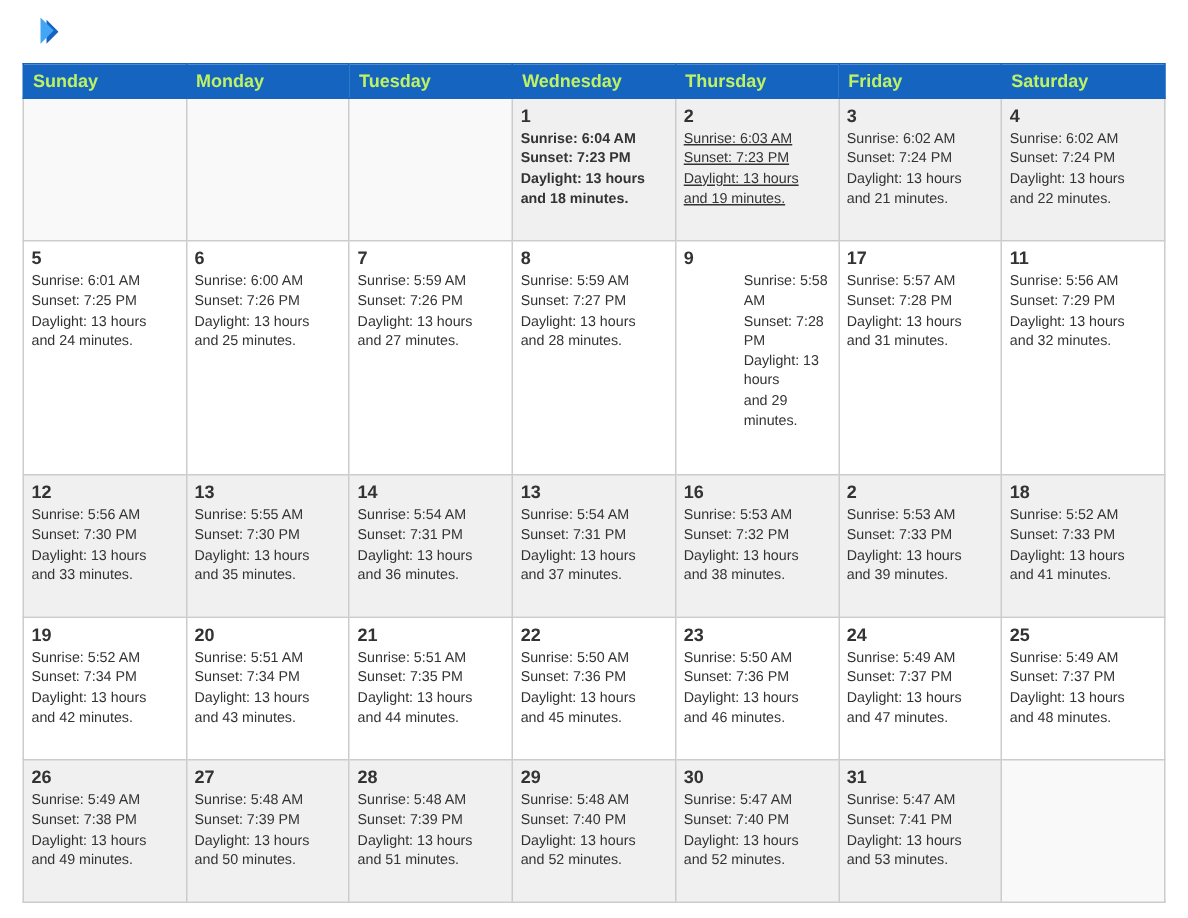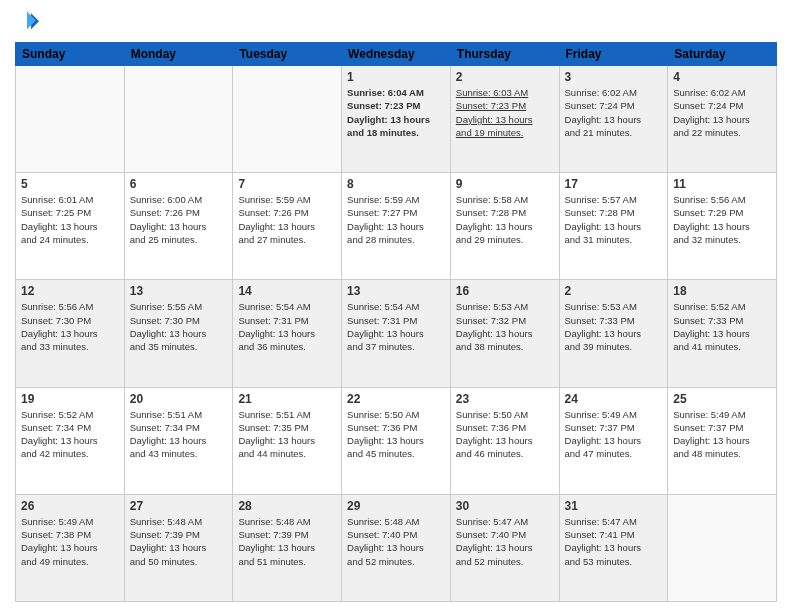--- a/index.html
+++ b/index.html
@@ -53,21 +53,21 @@
       color: #555;
     }
     .calendar {
       width: 100%;
       border-collapse: collapse;
       flex: 1;
       table-layout: fixed;
     }
     .calendar th {
       background-color: #1565c0;
-      color: #000000;
+      color: #bef264;
       text-align: left;
       padding: 4px 6px;
       font-size: 12px;
       font-weight: bold;
       border: 1px solid #1565c0;
     }
     .calendar td {
       border: 1px solid #ccc;
       vertical-align: top;
       padding: 4px 5px;
@@ -186,21 +186,21 @@
           </td>
           <td>
             <span class="day-number">8</span>
             <div class="cell-text" style="white-space: pre-line;">Sunrise: 5:59 AM
 Sunset: 7:27 PM
 Daylight: 13 hours
 and 28 minutes.</div>
           </td>
           <td>
             <span class="day-number">9</span>
-            <div class="cell-text" style="white-space: pre-line;">Sunrise: 5:58 AM
+            <div class="cell-text" style="white-space: pre-line; margin-left: 40px;">Sunrise: 5:58 AM
 Sunset: 7:28 PM
 Daylight: 13 hours
 and 29 minutes.</div>
           </td>
           <td>
             <span class="day-number">17</span>
             <div class="cell-text" style="white-space: pre-line;">Sunrise: 5:57 AM
 Sunset: 7:28 PM
 Daylight: 13 hours
 and 31 minutes.</div>

